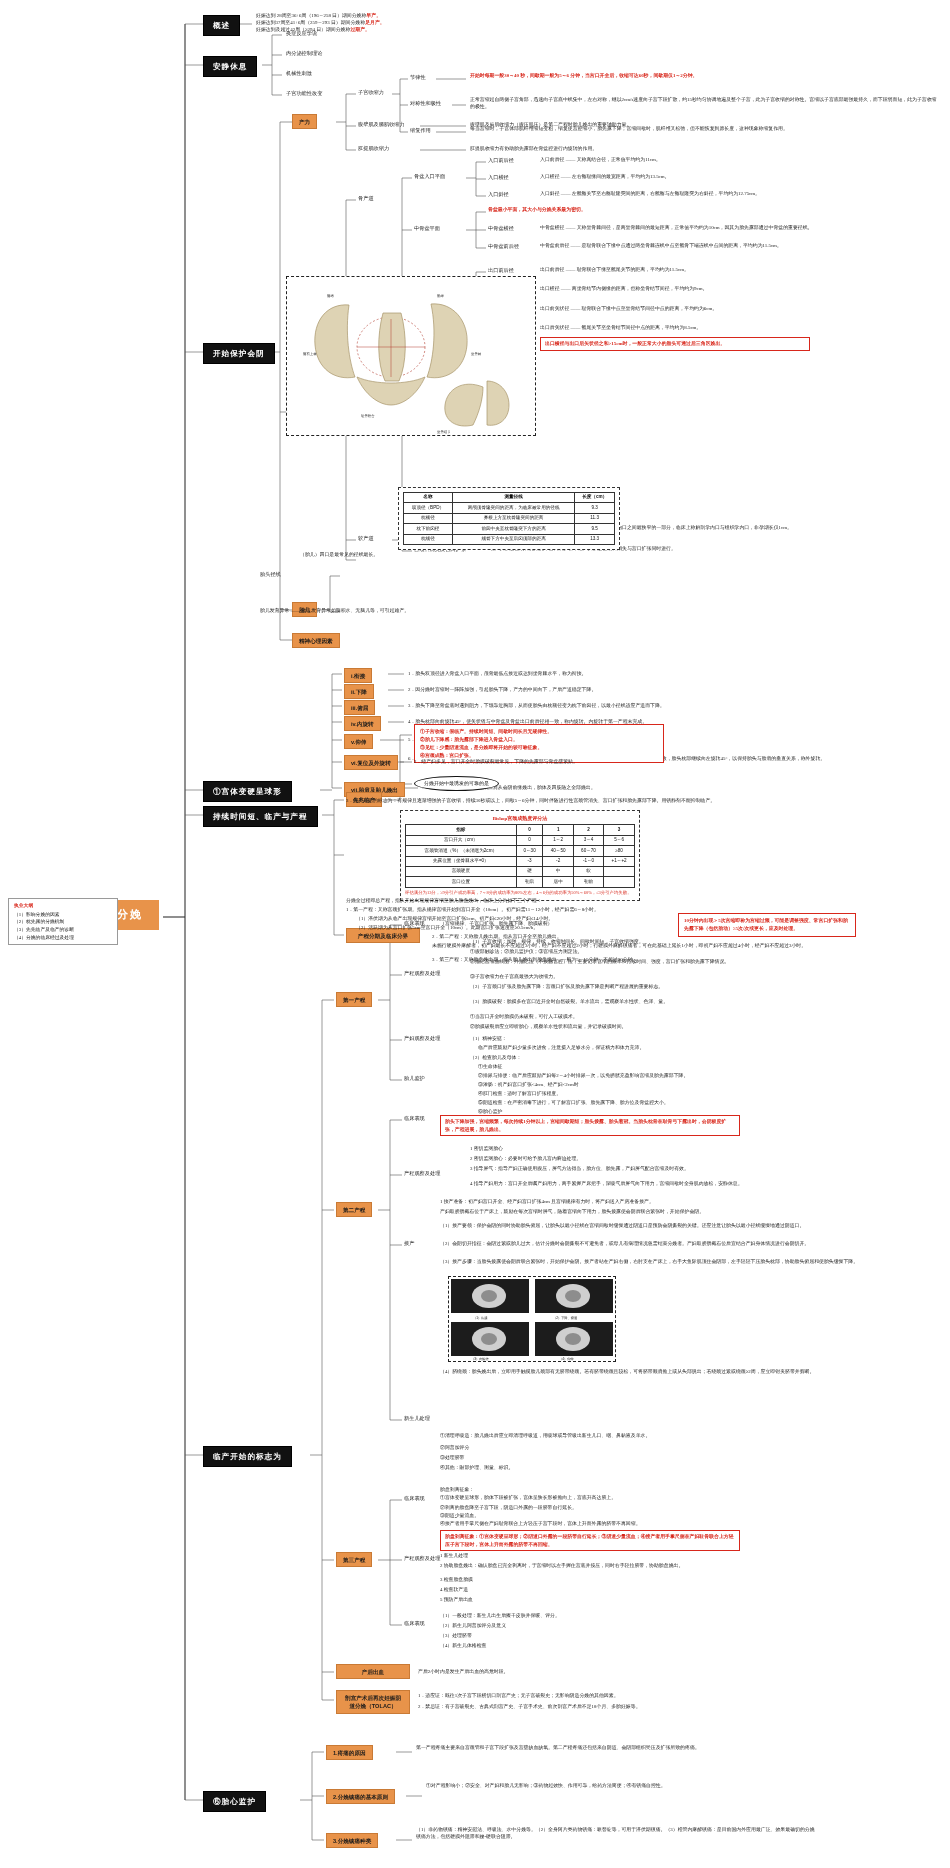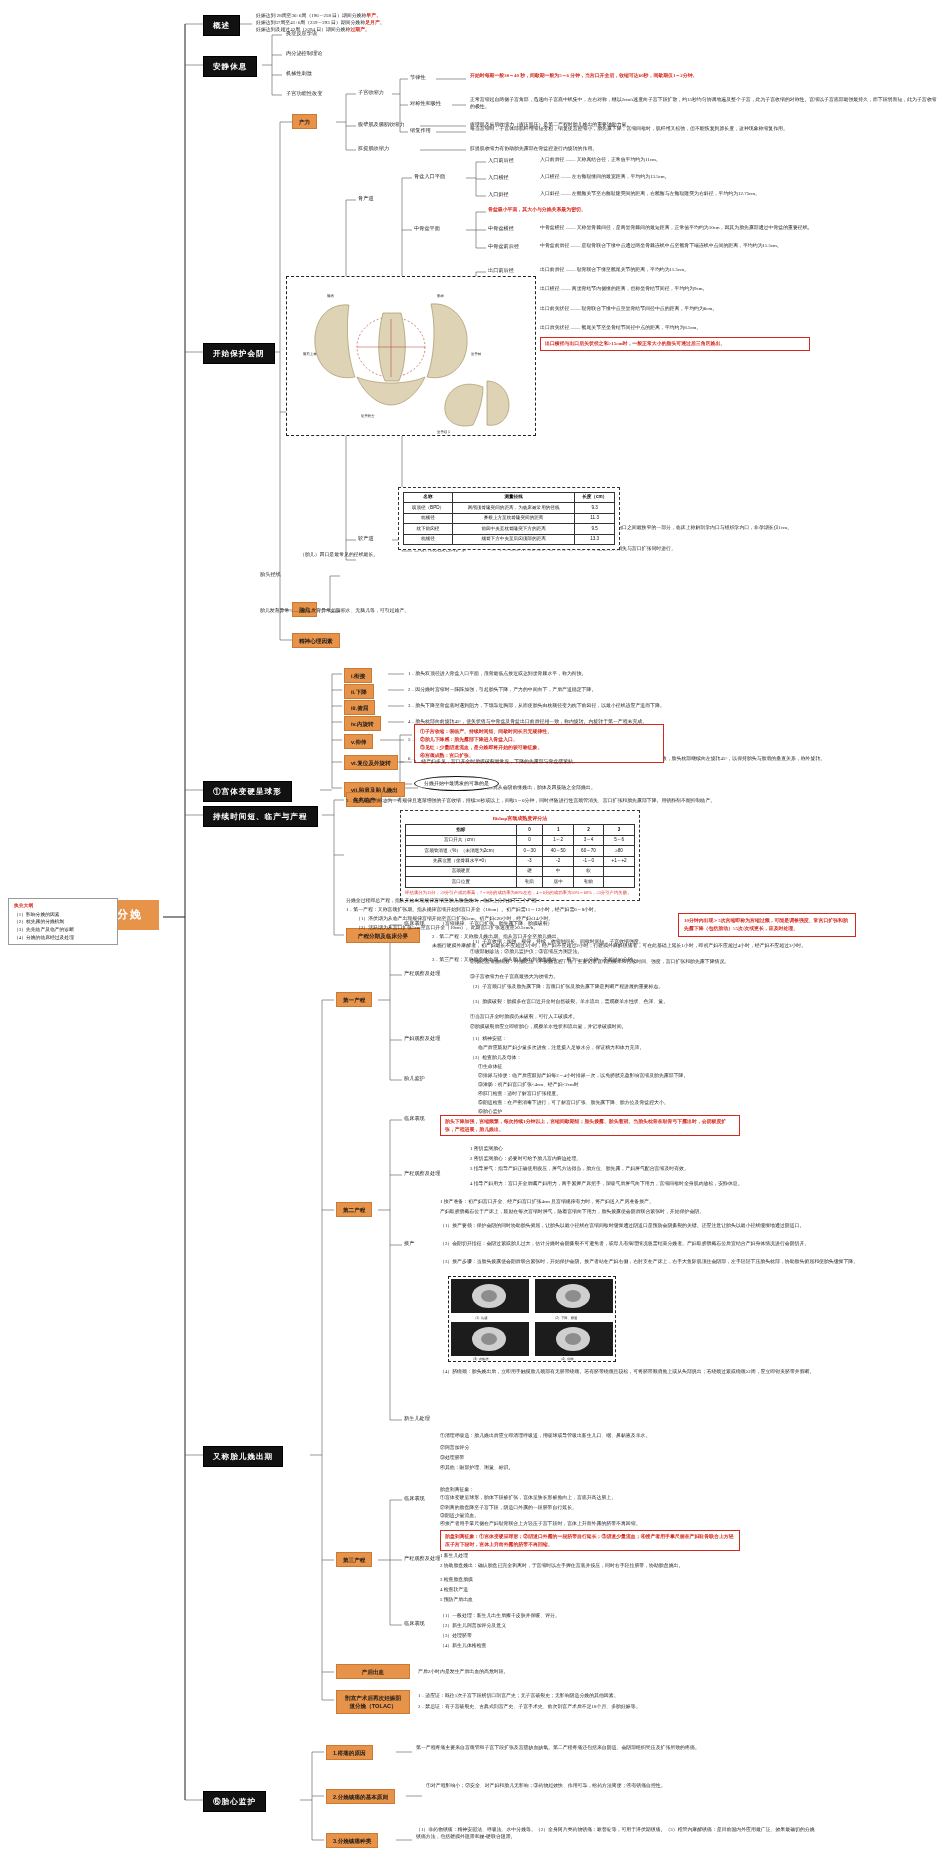--- a/index.html
+++ b/index.html
@@ -534,21 +534,21 @@
 
 <div class="node lvl2 wide" style="left:346px; top:928px;">产程分期及临床分界</div>
 <div class="node leaf w7" style="left:346px; top:897px;">分娩全过程即总产程，指从开始出现规律宫缩至胎儿胎盘娩出，临床上分为如下三个产程：</div>
 <div class="node leaf w7" style="left:346px; top:906px;">1．第一产程：又称宫颈扩张期。指从规律宫缩开始到宫口开全（10cm）。初产妇需11～12小时，经产妇需6～8小时。</div>
 <div class="node leaf w7" style="left:356px; top:915px;">（1）潜伏期为从临产出现规律宫缩开始至宫口扩张5cm。初产妇≤20小时，经产妇≤14小时。</div>
 <div class="node leaf w7" style="left:356px; top:924px;">（2）活跃期为从宫口扩张5cm至宫口开全（10cm）。此期宫口扩张速度应≥0.5cm/h。</div>
 <div class="node leaf w7" style="left:432px; top:933px;">2．第二产程：又称胎儿娩出期。指从宫口开全至胎儿娩出。</div>
 <div class="node leaf w7" style="left:432px; top:942px;">未施行硬膜外麻醉者，初产妇最长不应超过3小时，经产妇不应超过2小时；行硬膜外麻醉镇痛者，可在此基础上延长1小时，即初产妇不应超过4小时，经产妇不应超过3小时。</div>
 <div class="node leaf w7" style="left:432px; top:956px;">3．第三产程：又称胎盘娩出期。指从胎儿娩出到胎盘娩出，一般为5～15分钟，不超过30分钟。</div>
 
-<div class="node lvl1" style="left:203px; top:1446px;">又称胎儿娩出期</div>
+<div class="node lvl1" style="left:203px; top:1446px;">临产开始的标志为</div>
 
 <div class="node lvl2" style="left:336px; top:992px;">第一产程</div>
 <div class="node plain" style="left:404px; top:920px;">临床表现</div>
 <div class="node leaf w3" style="left:440px; top:920px;">（宫缩规律、子宫口扩张、胎先露下降、胎膜破裂）</div>
 
 <div class="node plain" style="left:404px; top:970px;">产程观察及处理</div>
 <div class="node leaf w6" style="left:470px; top:938px;">（1）子宫收缩：加强，规律，持续，收缩时间长、间歇时间短，子宫收缩强度。</div>
 <div class="node leaf w6" style="left:470px; top:948px;">①腹部触诊法；②胎儿监护仪；③宫缩压力测定法。</div>
 <div class="node leaf w6" style="left:470px; top:958px;">②描记宫缩曲线图：外描记法（不接触宫腔）法，主要记录宫缩的频率和持续时间、强度，宫口扩张和胎先露下降情况。</div>
 <div class="node leaf w6" style="left:470px; top:973px;">③子宫收缩力在子宫底最强大为收缩力。</div>

